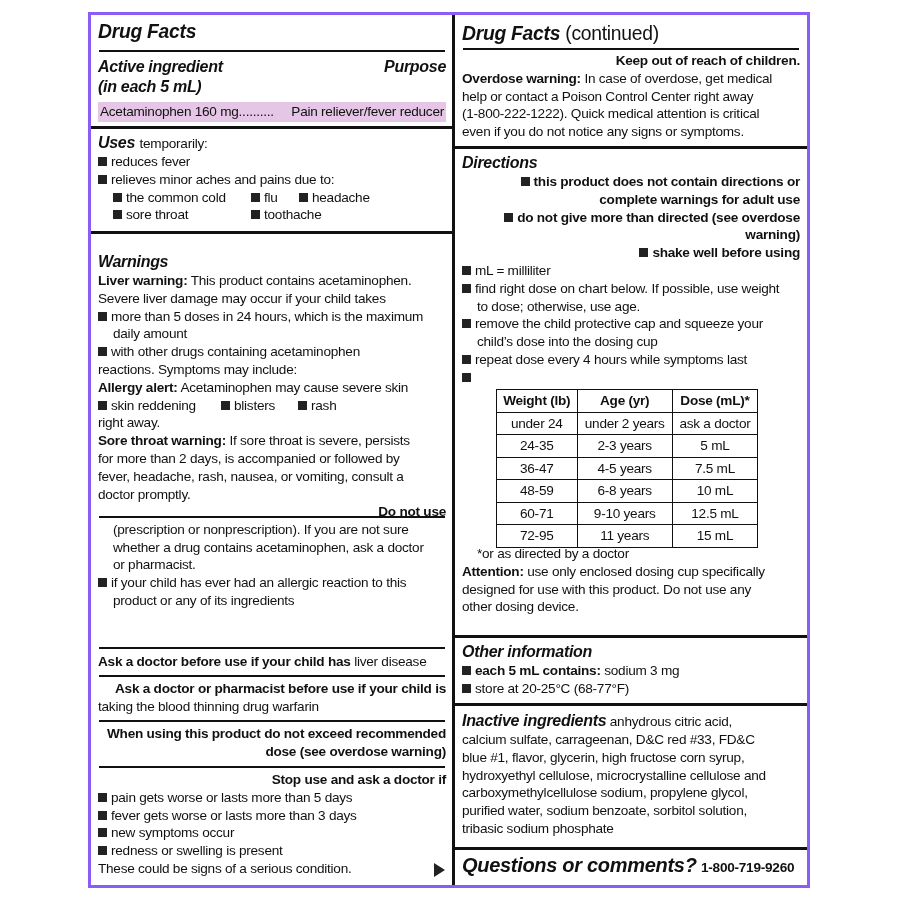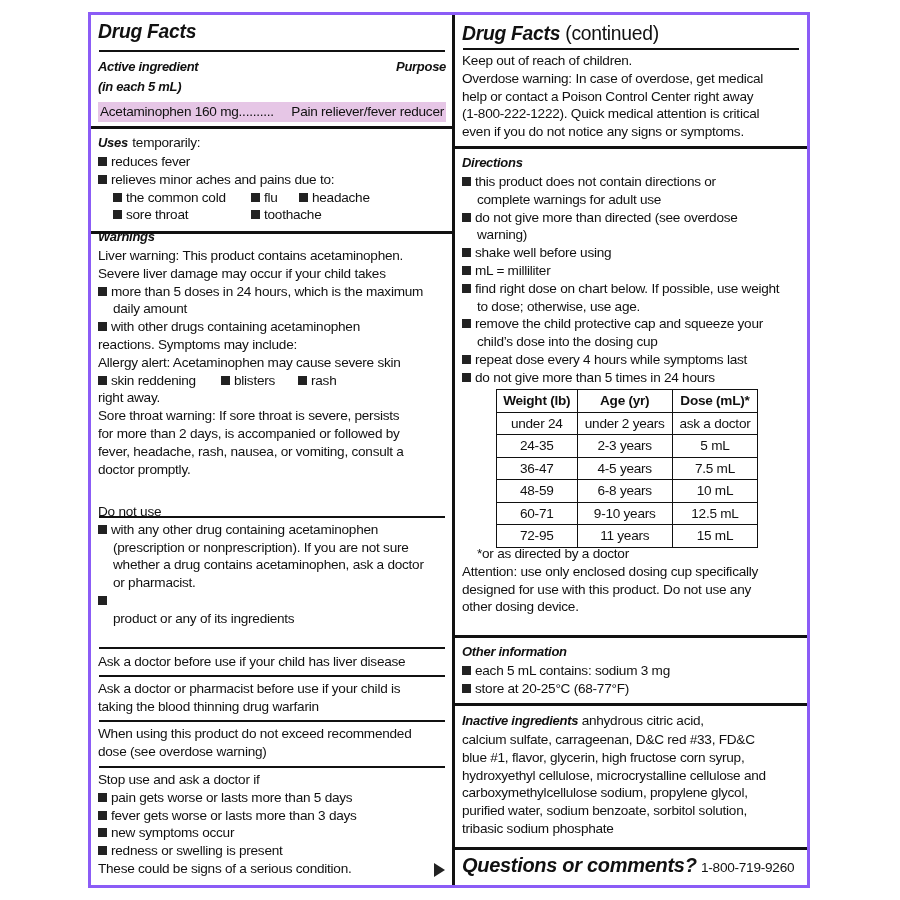--- a/index.html
+++ b/index.html
@@ -8,23 +8,23 @@
   .frame { position:absolute; left:88px; top:12px; width:716px; height:870px;
            border:3px solid #8b5cf6; background:#fff; }
   .col { position:absolute; top:0; bottom:0; }
   .col-left { left:0; width:362px; }
   .col-right { left:364px; right:0; }
   .divider-v { position:absolute; top:0; bottom:0; left:361px; width:3px; background:#111; }
   .box { position:absolute; left:0; right:0; padding:0 7px; box-sizing:border-box; }
   .hr-thick { position:absolute; left:0; right:0; height:3px; background:#111; }
   .hr-thin { position:absolute; left:8px; right:8px; height:1.5px; background:#111; }
   .h-title { font-weight:bold; font-style:italic; font-size:21px; letter-spacing:-0.3px; line-height:24px; transform:scaleX(0.92); transform-origin:left; white-space:nowrap; }
-  .h-sec { font-weight:bold; font-style:italic; font-size:13px; line-height:20px; letter-spacing:-0.3px; }
+  .h-sec { font-weight:bold; font-style:italic; font-size:16px; line-height:20px; letter-spacing:-0.3px; }
   .t { font-size:13.6px; line-height:17.8px; letter-spacing:-0.25px; white-space:nowrap; }
-  .b { font-weight:normal; }
+  .b { font-weight:bold;text-align:right; }
   .bul { display:inline-block; width:9px; height:9px; background:#222; margin-right:4px; vertical-align:0px; }
   .ind { padding-left:15px; }
   .normal { font-weight:normal; font-style:normal; }
   .pink { background:#e6c6e6; }
   table.dose { border-collapse:collapse; position:absolute; left:22px; width:262px;margin-left:19px; }
   table.dose td, table.dose th { border:1.5px solid #111; text-align:center; font-size:13.6px; height:21.5px; padding:0; letter-spacing:-0.25px; }
   table.dose th { font-weight:bold; }
   .arrow { position:absolute; right:8px; width:0; height:0; border-top:7px solid transparent; border-bottom:7px solid transparent; border-left:11px solid #222; }
 </style>
 </head>
@@ -60,21 +60,21 @@
         <span style="position:absolute; left:153px;"><span class="bul"></span><span>flu</span></span>
         <span style="position:absolute; left:201px;"><span class="bul"></span><span>headache</span></span>
       </div>
       <div class="t ind" style="position:relative;">
         <span class="bul"></span><span>sore throat</span>
         <span style="position:absolute; left:153px;"><span class="bul"></span><span>toothache</span></span>
       </div>
     </div>
     <div class="hr-thick" style="top:216px;"></div>
 
-    <div class="box" style="top:212px;">
+    <div class="box" style="top:237px;">
       <div class="h-sec">Warnings</div>
       <div class="t"><span class="b">Liver warning:</span> <span>This product contains acetaminophen.</span></div>
       <div class="t">Severe liver damage may occur if your child takes</div>
       <div class="t"><span class="bul"></span><span>more than 5 doses in 24 hours, which is the maximum</span></div>
       <div class="t ind">daily amount</div>
       <div class="t"><span class="bul"></span><span>with other drugs containing acetaminophen</span></div>
       <div class="t">reactions. Symptoms may include:</div>
       <div class="t"><span class="b">Allergy alert:</span> <span>Acetaminophen may cause severe skin</span></div>
       <div class="t" style="position:relative;">
         <span class="bul"></span><span>skin reddening</span>
@@ -84,25 +84,24 @@
       <div class="t">right away.</div>
       <div class="t"><span class="b">Sore throat warning:</span> <span>If sore throat is severe, persists</span></div>
       <div class="t">for more than 2 days, is accompanied or followed by</div>
       <div class="t">fever, headache, rash, nausea, or vomiting, consult a</div>
       <div class="t">doctor promptly.</div>
     </div>
     <div class="hr-thin" style="top:501px;"></div>
 
     <div class="box" style="top:488px;">
       <div class="t b">Do not use</div>
-      <div class="t"><span class="bul"></span><span>with any other drug containing acetaminophen</span></div>
       <div class="t ind">(prescription or nonprescription). If you are not sure</div>
       <div class="t ind">whether a drug contains acetaminophen, ask a doctor</div>
       <div class="t ind">or pharmacist.</div>
-      <div class="t"><span class="bul"></span></div>
+      <div class="t"><span class="bul"></span><span>if your child has ever had an allergic reaction to this</span></div>
       <div class="t ind">product or any of its ingredients</div>
     </div>
     <div class="hr-thin" style="top:632px;"></div>
 
     <div class="box" style="top:638px;">
       <div class="t"><span class="b">Ask a doctor before use if your child has</span> <span>liver disease</span></div>
     </div>
     <div class="hr-thin" style="top:660px;"></div>
 
     <div class="box" style="top:665px;">
@@ -151,21 +150,21 @@
       <div class="t b ind">complete warnings for adult use</div>
       <div class="t b"><span class="bul"></span><span>do not give more than directed (see overdose</span></div>
       <div class="t b ind">warning)</div>
       <div class="t b"><span class="bul"></span><span>shake well before using</span></div>
       <div class="t"><span class="bul"></span><span>mL = milliliter</span></div>
       <div class="t"><span class="bul"></span><span>find right dose on chart below. If possible, use weight</span></div>
       <div class="t ind">to dose; otherwise, use age.</div>
       <div class="t"><span class="bul"></span><span>remove the child protective cap and squeeze your</span></div>
       <div class="t ind">child’s dose into the dosing cup</div>
       <div class="t"><span class="bul"></span><span>repeat dose every 4 hours while symptoms last</span></div>
-      <div class="t"><span class="bul"></span><span>do not give more than 5 times in 24 hours</span></div>
+      <div class="t"><span class="bul"></span></div>
     </div>
 
     <table class="dose" style="top:374px;">
       <tbody>
           <tr>
         <th>Weight (lb)</th>
         <th>Age (yr)</th>
         <th>Dose (mL)*</th>
       </tr>
       <tr>

